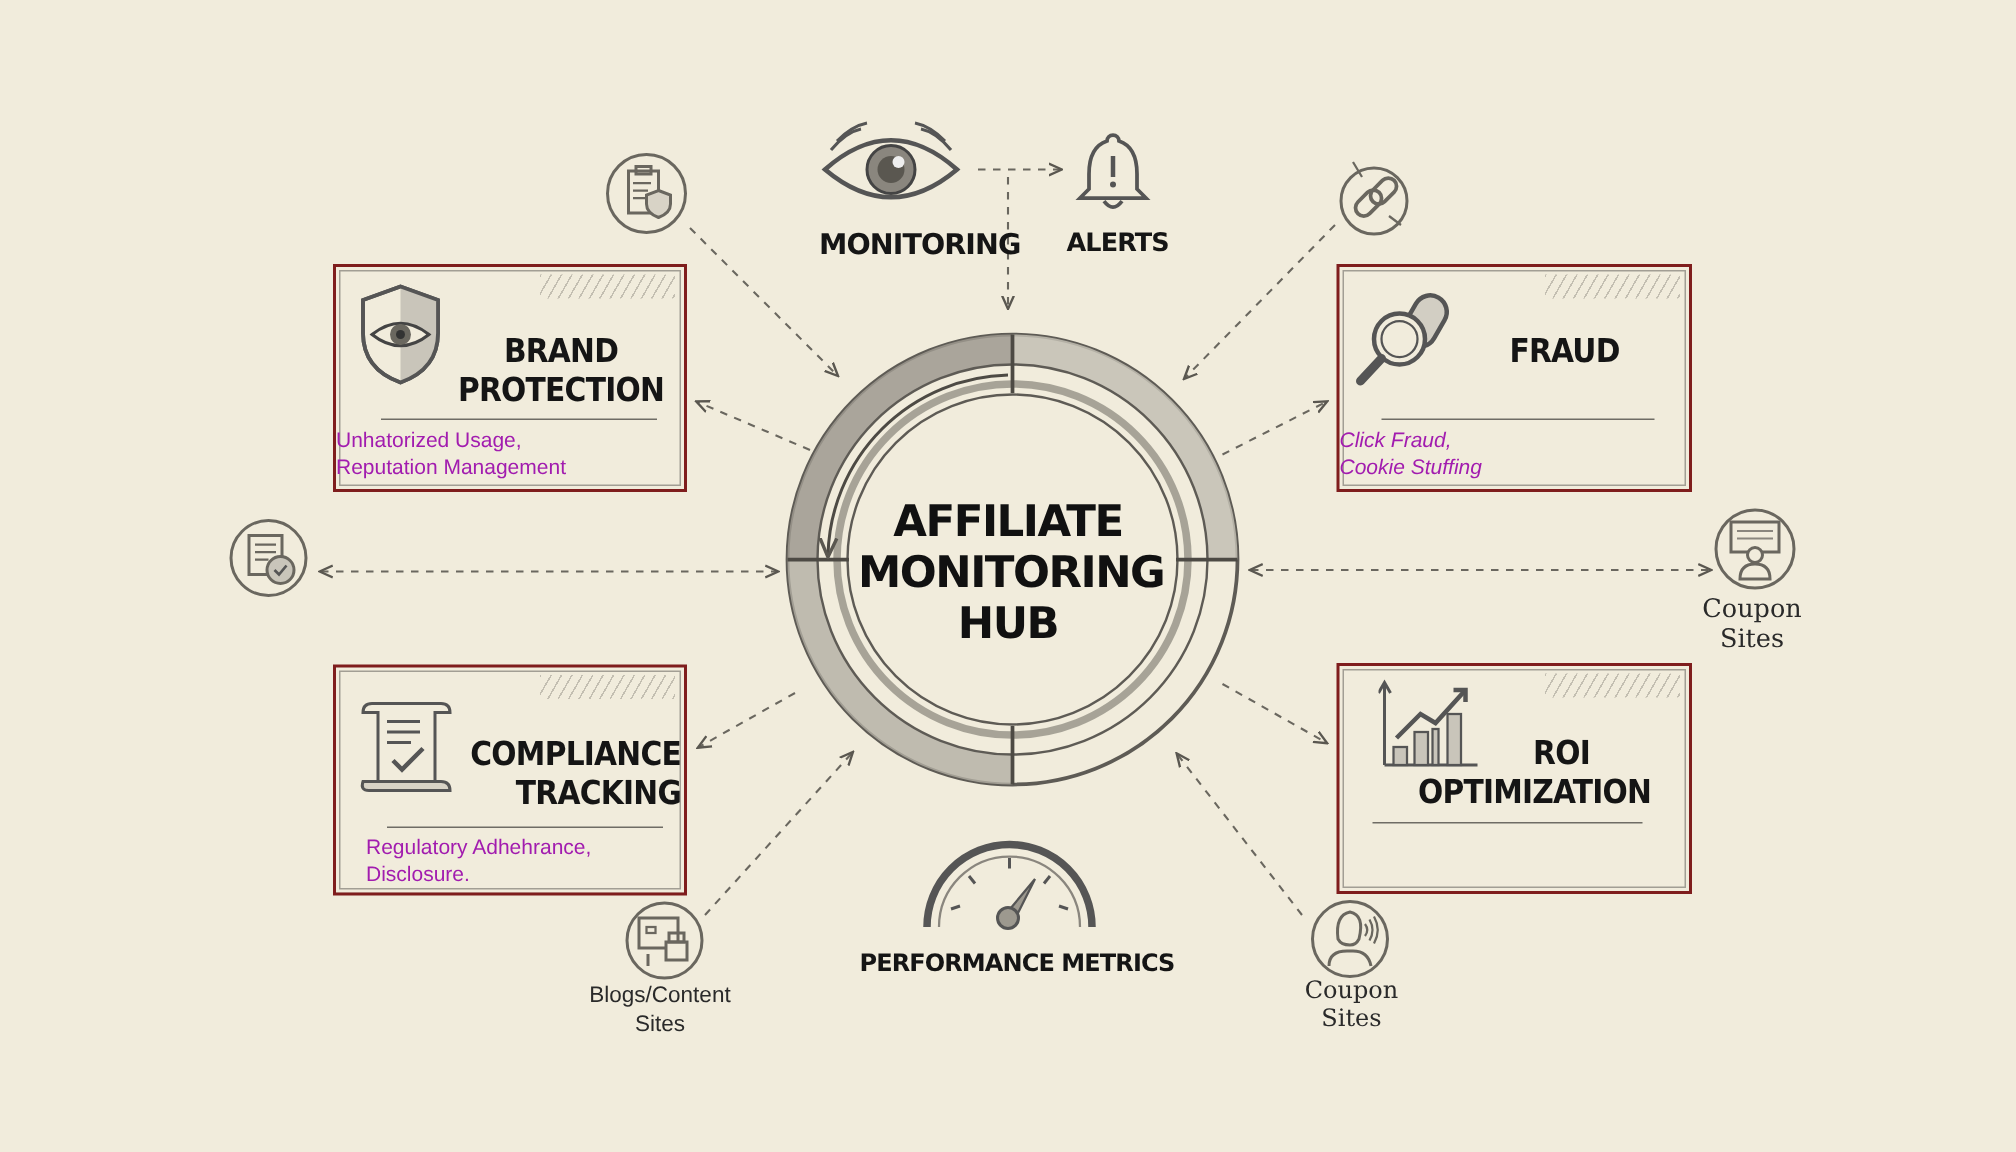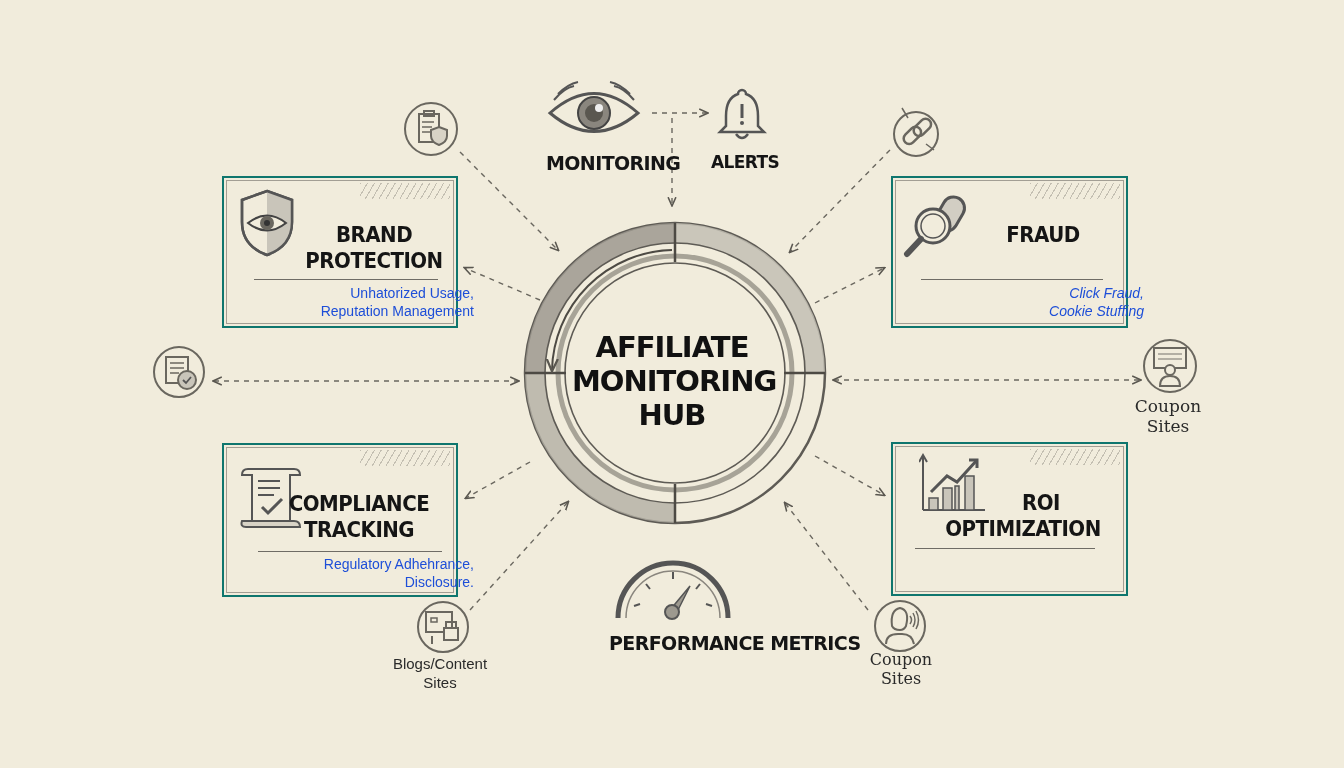--- a/index.html
+++ b/index.html
@@ -5,36 +5,36 @@
   html, body { margin:0; padding:0; }
   body {
     width:1344px; height:768px; position:relative; overflow:hidden;
     background:#f1ecdc;
     font-family:"Liberation Sans", sans-serif;
     color:#1c1c1c;
   }
   .canvas { position:absolute; left:0; top:0; width:1344px; height:768px; }
   svg.lines { position:absolute; left:0; top:0; }
   .card {
-    position:absolute; border:2px solid #0f766e;
+    position:absolute; border:2px solid #7f1d1d;
     box-shadow: inset 0 0 0 2px #f1ecdc, inset 0 0 0 3px #a29e94;
     background:transparent;
   }
   .card .hatch {
     position:absolute; right:6px; top:5px; width:90px; height:16px;
     background: repeating-linear-gradient(120deg, rgba(110,106,98,0.35) 0 1px, transparent 1px 6px);
   }
   .card .title {
     position:absolute; font-weight:bold; font-family:"DejaVu Sans", sans-serif;
     font-stretch:condensed; letter-spacing:-0.5px; line-height:26px;
     font-size:22px; text-align:center; color:#151515;
   }
   .card .rule { position:absolute; height:1px; background:#6f6c65; }
   .card .desc {
-    position:absolute; font-size:14px; line-height:18px; text-align:right; color:#1d4ed8;padding-left:18px;
+    position:absolute; font-size:14px; line-height:18px; text-align:left; color:#a21caf;
   }
   .icon { position:absolute; }
   .lbl { position:absolute; text-align:center; color:#2a2a2a; }
   .bold-lbl { position:absolute; font-weight:bold; font-family:"DejaVu Sans", sans-serif; letter-spacing:-0.6px; color:#151515; }
   .hub-text {
     position:absolute; left:572px; top:330px; width:200px; text-align:center;
     font-weight:bold; font-family:"DejaVu Sans", sans-serif; letter-spacing:-1px;
     font-size:29px; line-height:34px; color:#111;
   }
 </style>
@@ -177,21 +177,21 @@
     <div class="hatch"></div>
     <svg class="icon" style="left:14px;top:18px" width="64" height="70" viewBox="0 0 64 70">
       <path d="M10,6 L56,6 Q62,6 62,12 L52,12 L52,58 L10,58" fill="none" stroke="#555" stroke-width="2"></path>
       <path d="M10,6 Q4,6 4,12 L14,12 L14,58" fill="none" stroke="#555" stroke-width="2"></path>
       <path d="M4,58 L56,58 Q62,58 62,64 L8,64 Q2,64 4,58 Z" fill="#d8d3c6" stroke="#555" stroke-width="2"></path>
       <line x1="20" y1="18" x2="42" y2="18" stroke="#555" stroke-width="2"></line>
       <line x1="20" y1="25" x2="42" y2="25" stroke="#555" stroke-width="2"></line>
       <line x1="20" y1="32" x2="36" y2="32" stroke="#555" stroke-width="2"></line>
       <path d="M24,44 L30,50 L44,36" fill="none" stroke="#555" stroke-width="3"></path>
     </svg>
-    <div class="title" style="left:56px;top:46px;width:158px;">
+    <div class="title" style="left:72px;top:46px;width:158px;text-align:right;">
       <div>COMPLIANCE</div>
       <div>TRACKING</div>
     </div>
     <div class="rule" style="left:34px;top:106px;width:184px;"></div>
     <div class="desc" style="left:20px;top:110px;width:212px;">
       <div>Regulatory Adhehrance,</div>
       <div>Disclosure.</div>
     </div>
   </div>
 
@@ -266,15 +266,15 @@
     <path d="M6,58 A55,55 0 0,1 116,58" fill="none" stroke="#555" stroke-width="5"></path>
     <path d="M14,58 A47,47 0 0,1 108,58" fill="none" stroke="#8a867e" stroke-width="1.5"></path>
     <line x1="22" y1="46" x2="28" y2="44" stroke="#555" stroke-width="2"></line>
     <line x1="34" y1="24" x2="38" y2="29" stroke="#555" stroke-width="2"></line>
     <line x1="61" y1="12" x2="61" y2="19" stroke="#555" stroke-width="2"></line>
     <line x1="88" y1="24" x2="84" y2="29" stroke="#555" stroke-width="2"></line>
     <line x1="100" y1="46" x2="94" y2="44" stroke="#555" stroke-width="2"></line>
     <path d="M58,50 L78,26 L64,54 Z" fill="#9d998f" stroke="#555" stroke-width="1.5"></path>
     <circle cx="60" cy="52" r="7" fill="#9d998f" stroke="#555" stroke-width="2"></circle>
   </svg>
-  <div class="bold-lbl" style="left:573px;top:632px;font-size:19px;margin-left:36px;">PERFORMANCE METRICS</div>
+  <div class="bold-lbl" style="left:573px;top:632px;font-size:16px;">PERFORMANCE METRICS</div>
 
 </div>
 
 </body></html>

